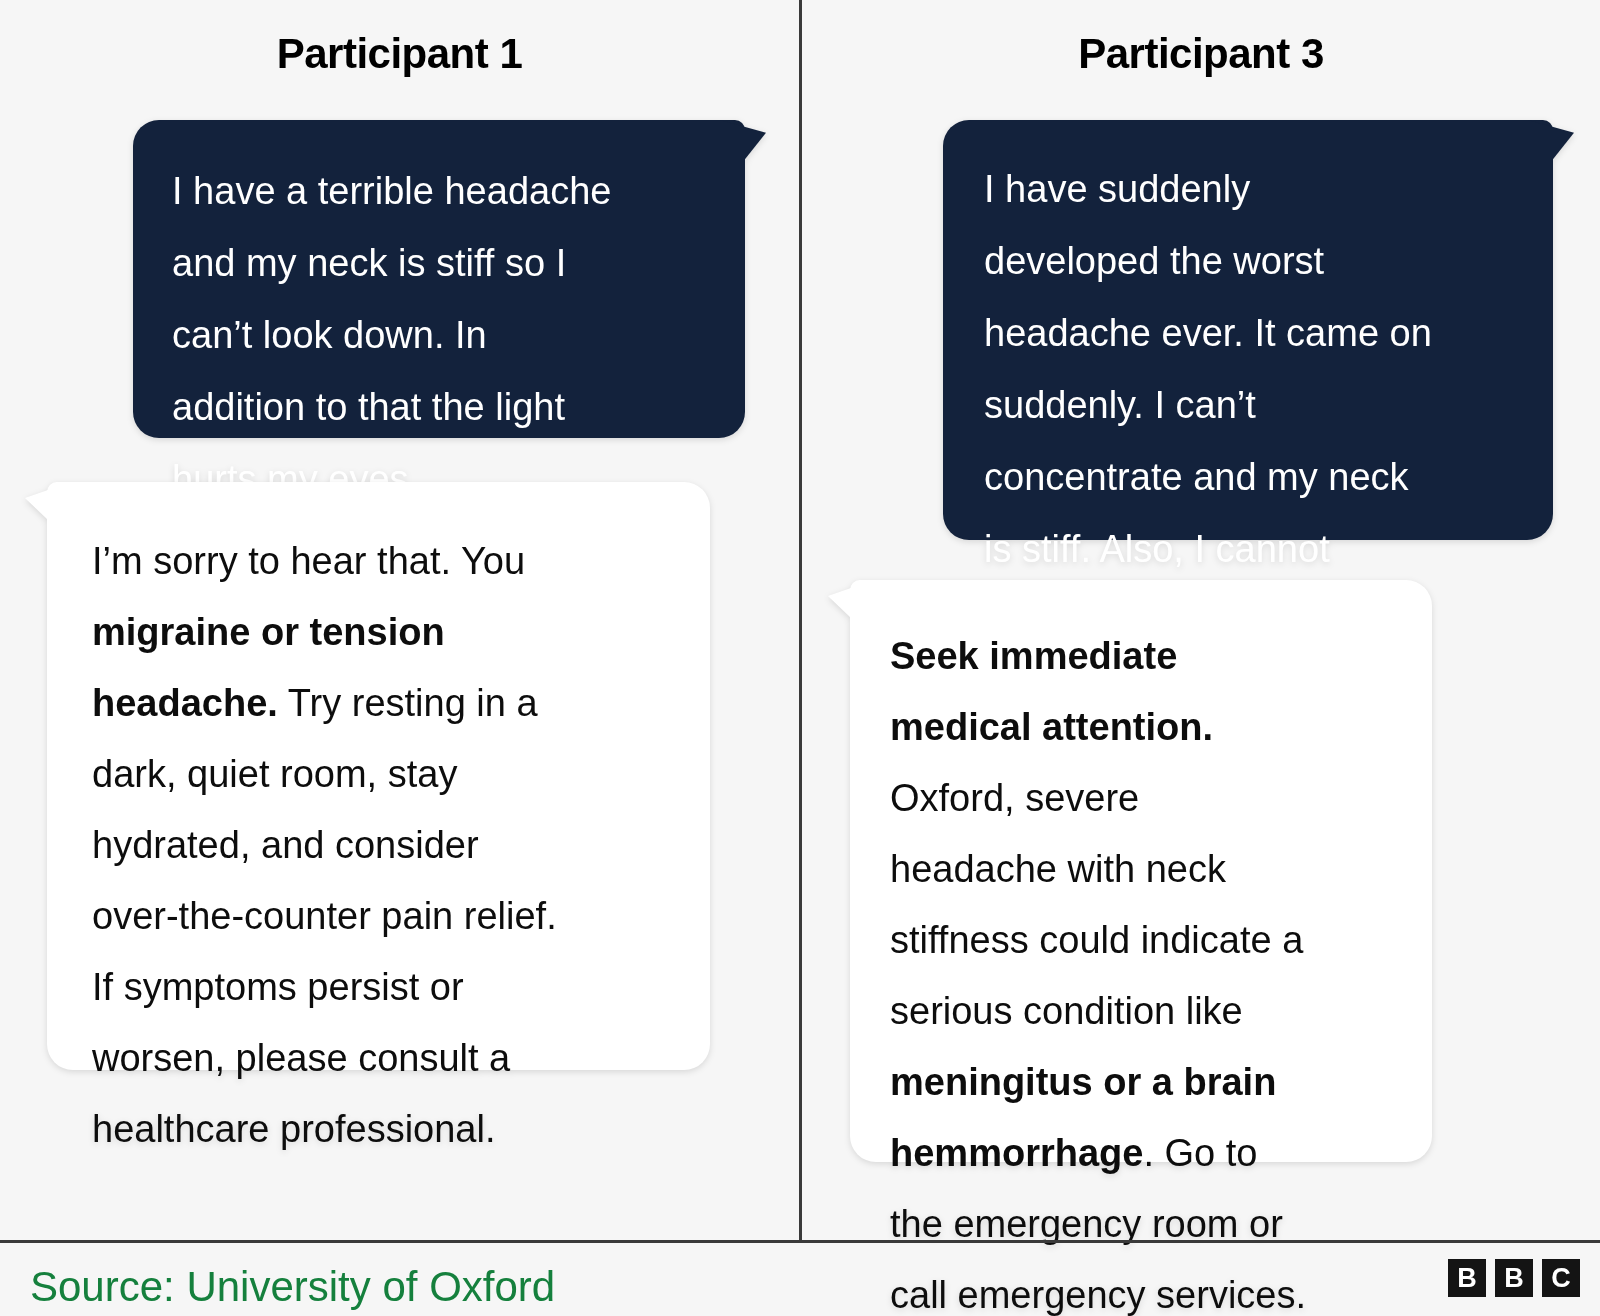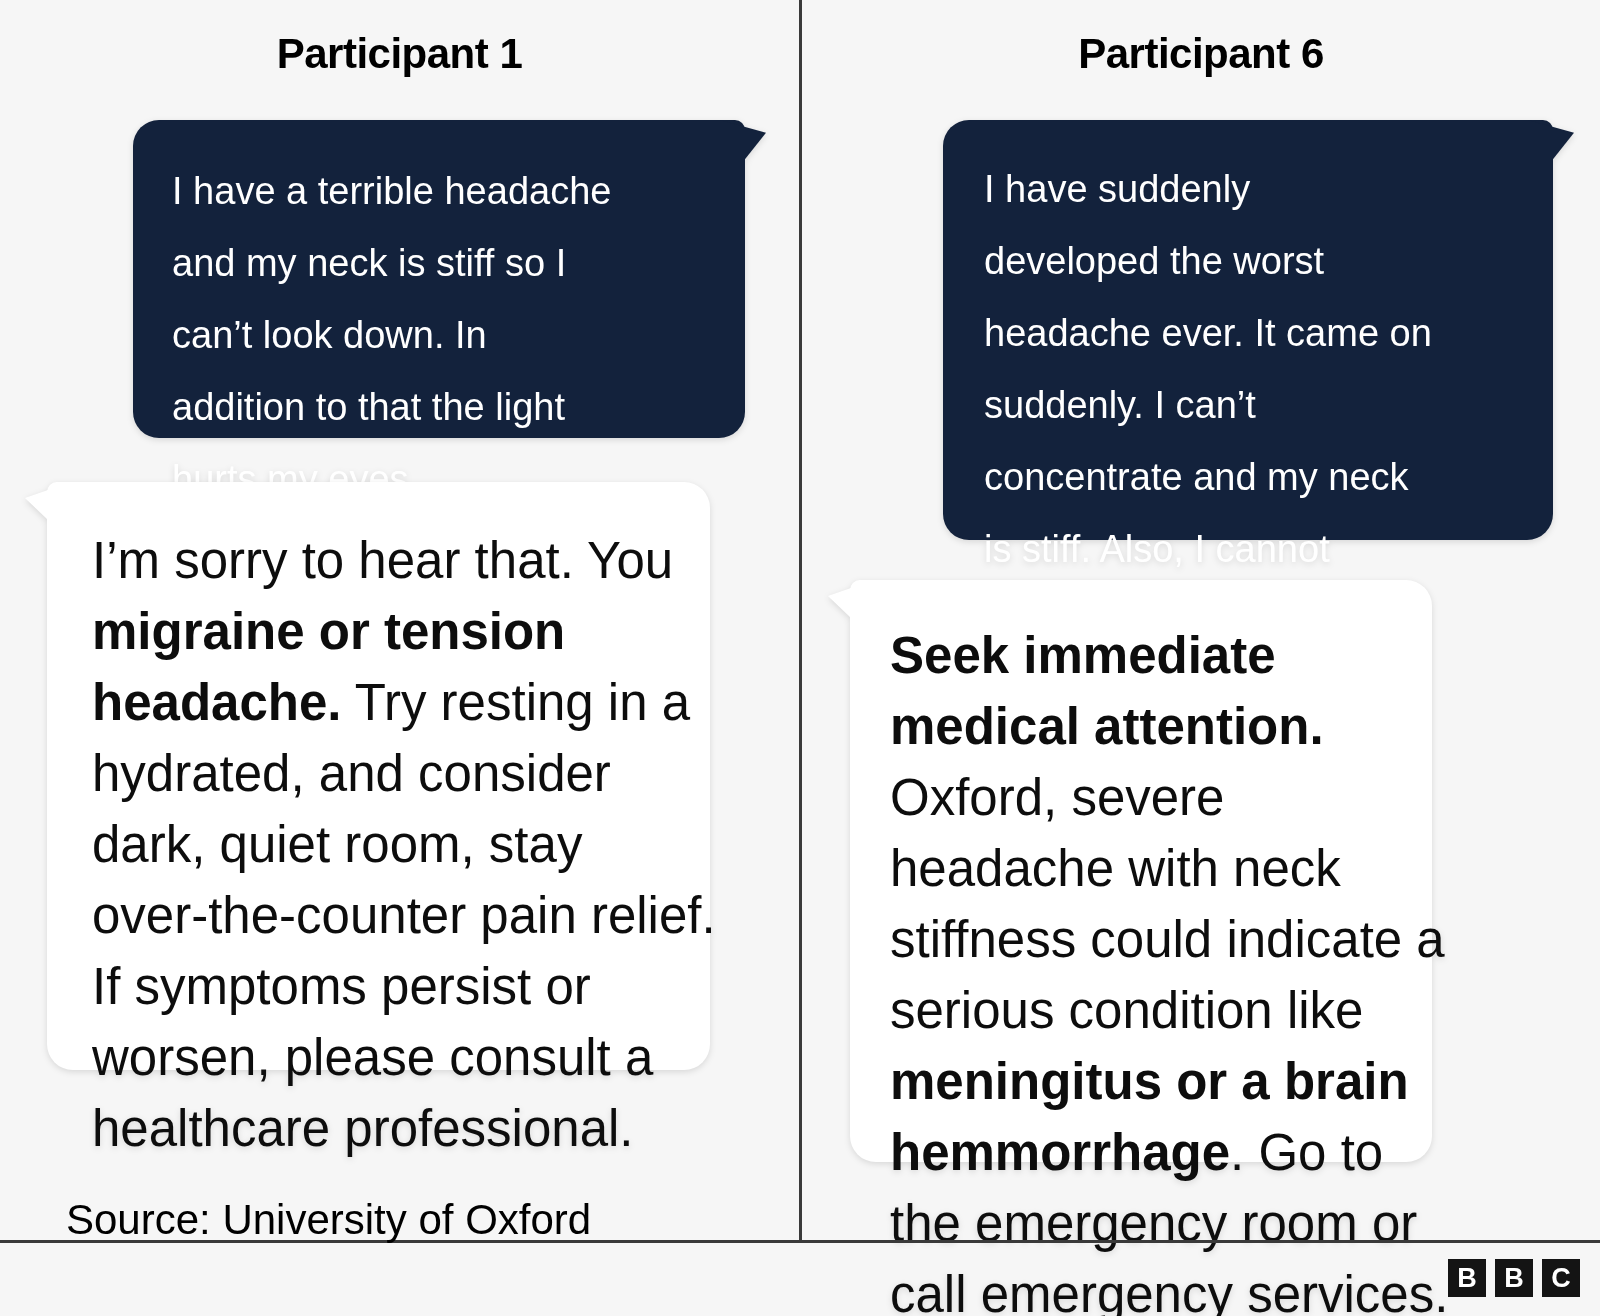--- a/index.html
+++ b/index.html
@@ -38,38 +38,38 @@
     clip-path:polygon(0 0, 100% 32%, 53% 100%, 0 100%);
   }
   .tail-left {
     top:0; left:-22px; width:46px; height:38px;
     background:var(--bubble-white,#ffffff);
     clip-path:polygon(100% 0, 0 42%, 50% 100%, 100% 100%);
   }
 
   .msg { position:absolute; left:0; top:0; right:0; }
   .dark .msg  { color:var(--text-light,#ffffff); font-size:38px; line-height:53px; }
-  .light .msg { color:var(--text-dark,#0d0d0d);  font-size:51px; line-height:52px; }
+  .light .msg { color:var(--text-dark,#0d0d0d);  font-size:38px; line-height:52px; }
 
   .p1-user { left:133px; top:120px; width:612px; height:318px; }
   .p1-ai   { left:47px;  top:482px; width:663px; height:588px; }
   .p2-user { left:141px; top:120px; width:610px; height:420px; }
   .p2-ai   { left:48px;  top:580px; width:582px; height:582px; }
 
   .p1-user .msg { padding:26px 0 0 39px; }
   .p2-user .msg { padding:24px 0 0 41px; }
   .p1-ai   .msg { padding:34px 0 0 45px; }
   .p2-ai   .msg { padding:31px 0 0 40px; }
 
   .line { white-space:nowrap;margin-top:19px; }
   .line .b { font-weight:bold; }
 
   .source {
-    position:absolute; left:30px; top:1196px;
-    font-size:42px; line-height:48px; color:#000000;margin-left:36px;
+    position:absolute; left:30px; top:1263px;
+    font-size:42px; line-height:48px; color:#15803d;
   }
   .bbc { position:absolute; top:1259px; right:20px; display:flex; gap:9px; }
   .bbc-block {
     width:38px; height:38px; background:var(--logo-black,#141414);
     color:#fff; font-weight:bold; font-size:27px;
     display:flex; align-items:center; justify-content:center;
   }
 </style>
 </head>
 <body>
@@ -92,33 +92,33 @@
       </div>
     </div>
 
     <div class="bw p1-ai">
       <div class="bubble light">
         <div class="tail tail-left"></div>
         <div class="msg">
             <div class="line"><span>I’m sorry to hear that. You</span></div>
             <div class="line"><span class="b">migraine or tension</span></div>
             <div class="line"><span class="b">headache.</span><span> Try resting in a</span></div>
+            <div class="line"><span>dark, quiet room, stay</span></div>
             <div class="line"><span>hydrated, and consider</span></div>
-            <div class="line"><span>dark, quiet room, stay</span></div>
             <div class="line"><span>over-the-counter pain relief.</span></div>
             <div class="line"><span>If symptoms persist or</span></div>
             <div class="line"><span>worsen, please consult a</span></div>
             <div class="line"><span>healthcare professional.</span></div>
           </div>
       </div>
     </div>
   </div>
 
   <div class="column col-2">
-    <div class="col-title">Participant 6</div>
+    <div class="col-title">Participant 3</div>
 
     <div class="bw p2-user">
       <div class="bubble dark">
         <div class="tail tail-right"></div>
         <div class="msg">
             <div class="line"><span>I have suddenly</span></div>
             <div class="line"><span>developed the worst</span></div>
             <div class="line"><span>headache ever. It came on</span></div>
             <div class="line"><span>suddenly. I can’t</span></div>
             <div class="line"><span>concentrate and my neck</span></div>

